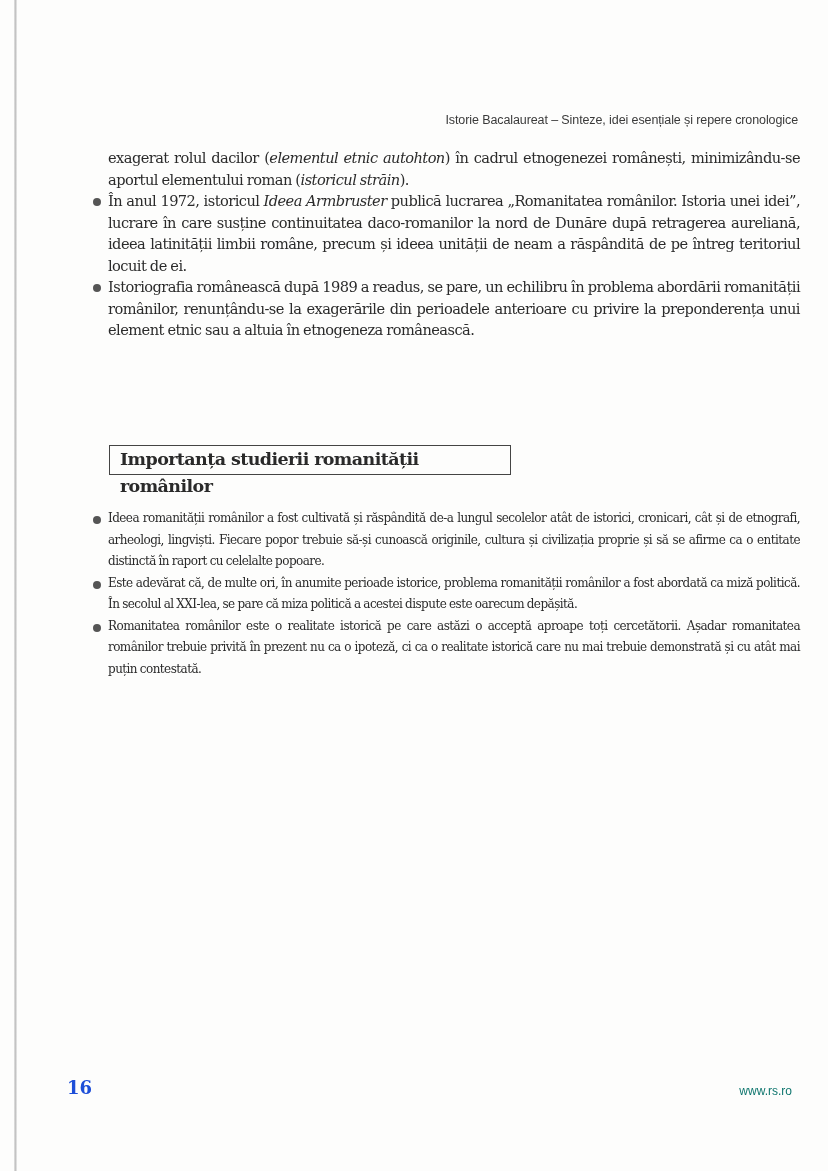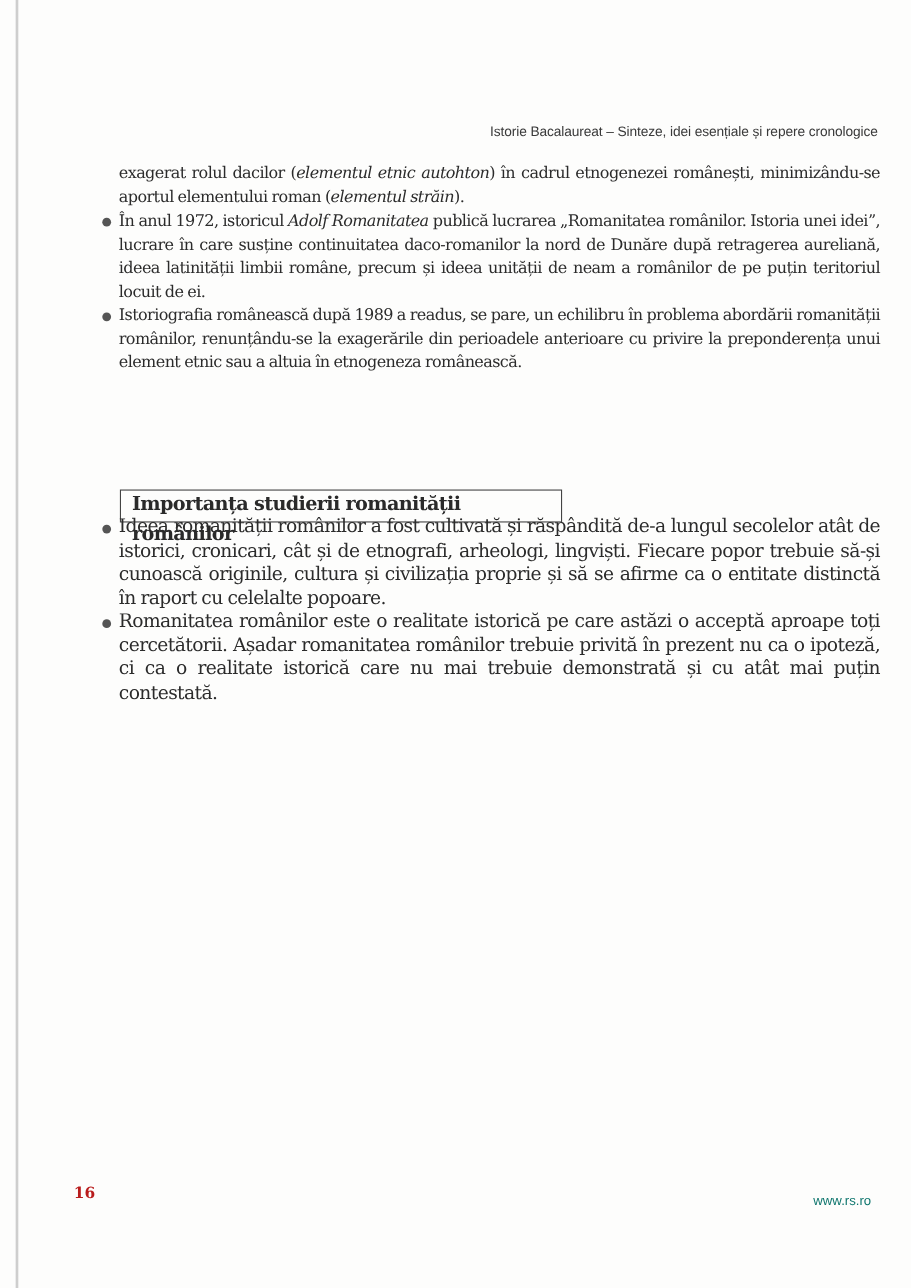--- a/index.html
+++ b/index.html
@@ -31,52 +31,53 @@
     }
     .section-box {
       position: absolute; left: 81px; top: 445px; width: 402px; height: 30px;
       border: 1.5px solid #444; box-sizing: border-box;
       font-family: "DejaVu Serif", "Liberation Serif", serif; font-weight: bold;
       font-size: 17.5px; color: #2a2a2a; line-height: 27px; padding-left: 10px;
       letter-spacing: -0.6px;
       margin-left: 28px;
     }
     .content2 {
-      position: absolute; left: 86px; top: 469px; width: 714px;
+      position: absolute; left: 86px; top: 508px; width: 714px;
       font-family: "DejaVu Serif", "Liberation Serif", serif;
-      font-size: 17px; line-height: 21.5px; color: #2b2b2b;
+      font-size: 12px; line-height: 21.5px; color: #2b2b2b;
       letter-spacing: -0.55px; word-spacing: -0.5px;
     }
     .page-number {
       position: absolute; left: 67px; top: 1077px;
-      font-family: "DejaVu Serif", serif; font-weight: bold; font-size: 14px; color: #b91c1c;
+      font-family: "DejaVu Serif", serif; font-weight: bold; font-size: 18px; color: #1d4ed8;
     }
     .site-url {
       position: absolute; right: 36px; top: 1084px;
       font-family: "Liberation Sans", sans-serif; font-size: 12px; color: #0f766e;
     }
     em { font-style: italic; }
   </style>
 </head>
 <body>
 
 <div class="scan-edge"></div>
 
 <div class="running-header">Istorie Bacalaureat – Sinteze, idei esențiale și repere cronologice</div>
 
 <div class="content">
-  <p class="para"><span>exagerat rolul dacilor (</span><em>elementul etnic autohton</em><span>) în cadrul etnogenezei românești, minimizându-se aportul elementului roman (</span><em>elementul străin</em><span>).</span></p>
+  <p class="para"><span>exagerat rolul dacilor (</span><em>elementul etnic autohton</em><span>) în cadrul etnogenezei românești, minimizându-se aportul elementului roman (</span><em>istoricul străin</em><span>).</span></p>
 
-  <p class="bullet"><span>În anul 1972, istoricul </span><em>Adolf Romanitatea</em><span> publică lucrarea „Romanitatea românilor. Istoria unei idei”, lucrare în care susține continuitatea daco-romanilor la nord de Dunăre după retragerea aureliană, ideea latinității limbii române, precum și ideea unității de neam a românilor de pe puțin teritoriul locuit de ei.</span></p>
+  <p class="bullet"><span>În anul 1972, istoricul </span><em>Ideea Armbruster</em><span> publică lucrarea „Romanitatea românilor. Istoria unei idei”, lucrare în care susține continuitatea daco-romanilor la nord de Dunăre după retragerea aureliană, ideea latinității limbii române, precum și ideea unității de neam a răspândită de pe întreg teritoriul locuit de ei.</span></p>
 
   <p class="bullet"><span>Istoriografia românească după 1989 a readus, se pare, un echilibru în problema abordării romanității românilor, renunțându-se la exagerările din perioadele anterioare cu privire la preponderența unui element etnic sau a altuia în etnogeneza românească.</span></p>
 
 </div>
 
 <div class="section-box">Importanța studierii romanității românilor</div>
 
 <div class="content2">
   <p class="bullet">Ideea romanității românilor a fost cultivată și răspândită de-a lungul secolelor atât de istorici, cronicari, cât și de etnografi, arheologi, lingviști. Fiecare popor trebuie să-și cunoască originile, cultura și civilizația proprie și să se afirme ca o entitate distinctă în raport cu celelalte popoare.</p>
+  <p class="bullet">Este adevărat că, de multe ori, în anumite perioade istorice, problema romanității românilor a fost abordată ca miză politică. În secolul al XXI-lea, se pare că miza politică a acestei dispute este oarecum depășită.</p>
   <p class="bullet">Romanitatea românilor este o realitate istorică pe care astăzi o acceptă aproape toți cercetătorii. Așadar romanitatea românilor trebuie privită în prezent nu ca o ipoteză, ci ca o realitate istorică care nu mai trebuie demonstrată și cu atât mai puțin contestată.</p>
 </div>
 
 <div class="page-number">16</div>
 <div class="site-url">www.rs.ro</div>
 
 </body></html>

